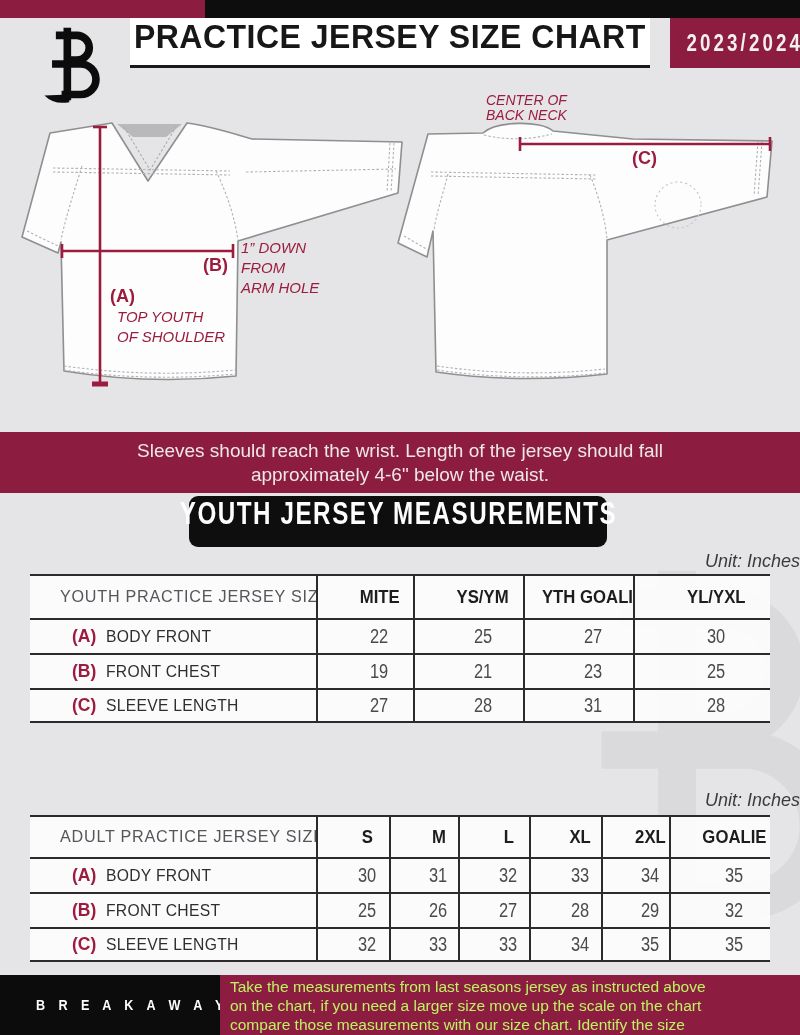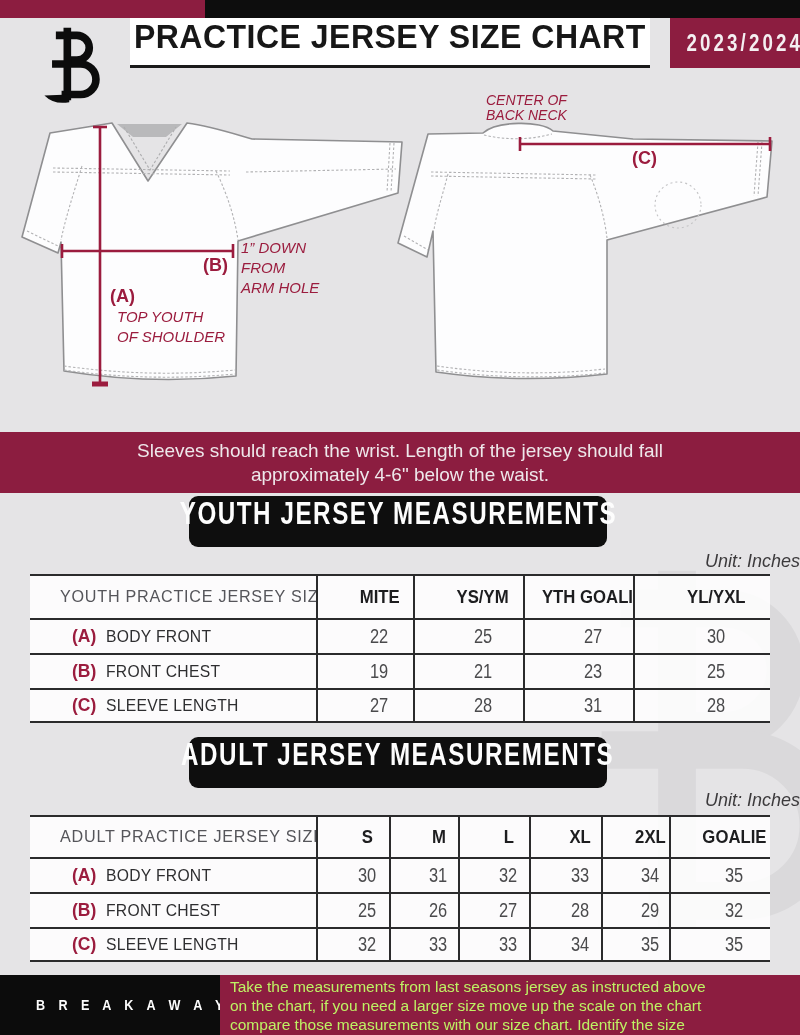--- a/index.html
+++ b/index.html
@@ -258,23 +258,20 @@
         <span>28</span>
       </div>
     <div class="cell v num last">
         <span>31</span>
       </div>
     <div class="cell v num last">
         <span>28</span>
       </div>
   </div>
 
-  <div class="section-banner" style="top:737px;">
-    <span>ADULT JERSEY MEASUREMENTS</span>
-  </div>
   <div class="unit" style="top:790px;">Unit: Inches</div>
 
   <div class="size-table at" style="top:815px;">
     <div class="cell head-label">
         <span>ADULT PRACTICE JERSEY SIZE</span>
       </div>
     <div class="cell v size-head">
         <span>S</span>
       </div>
     <div class="cell v size-head">

